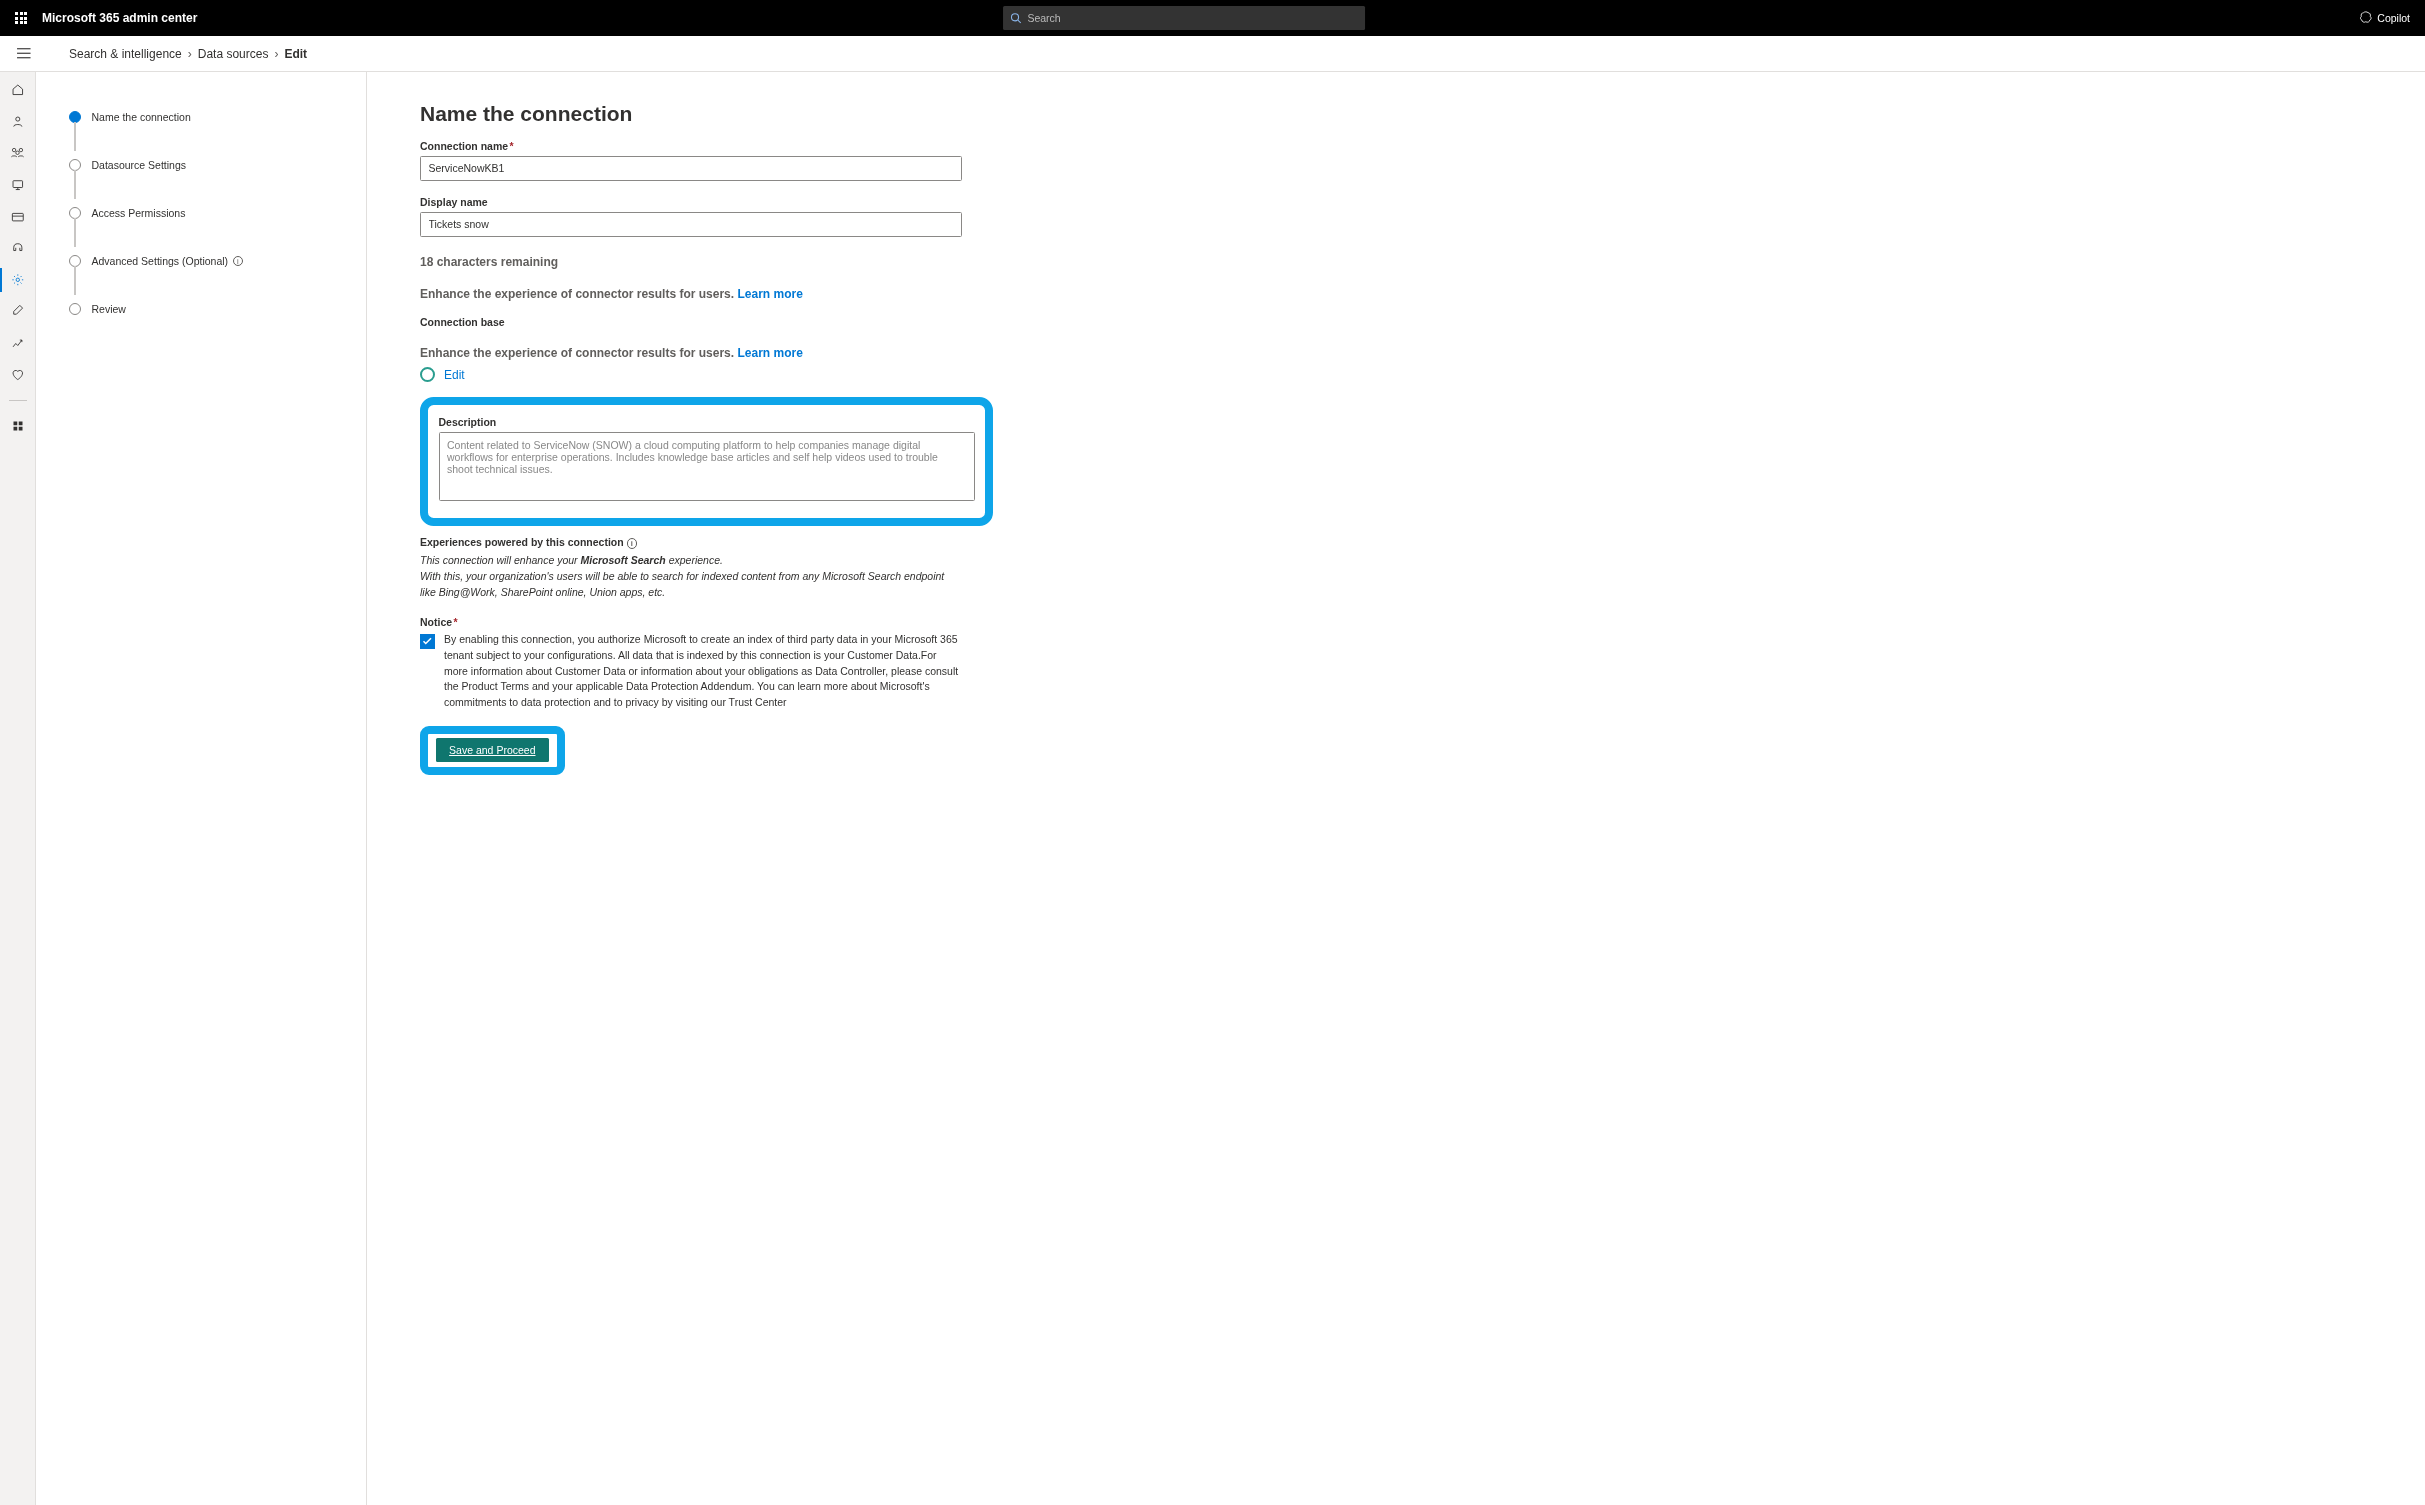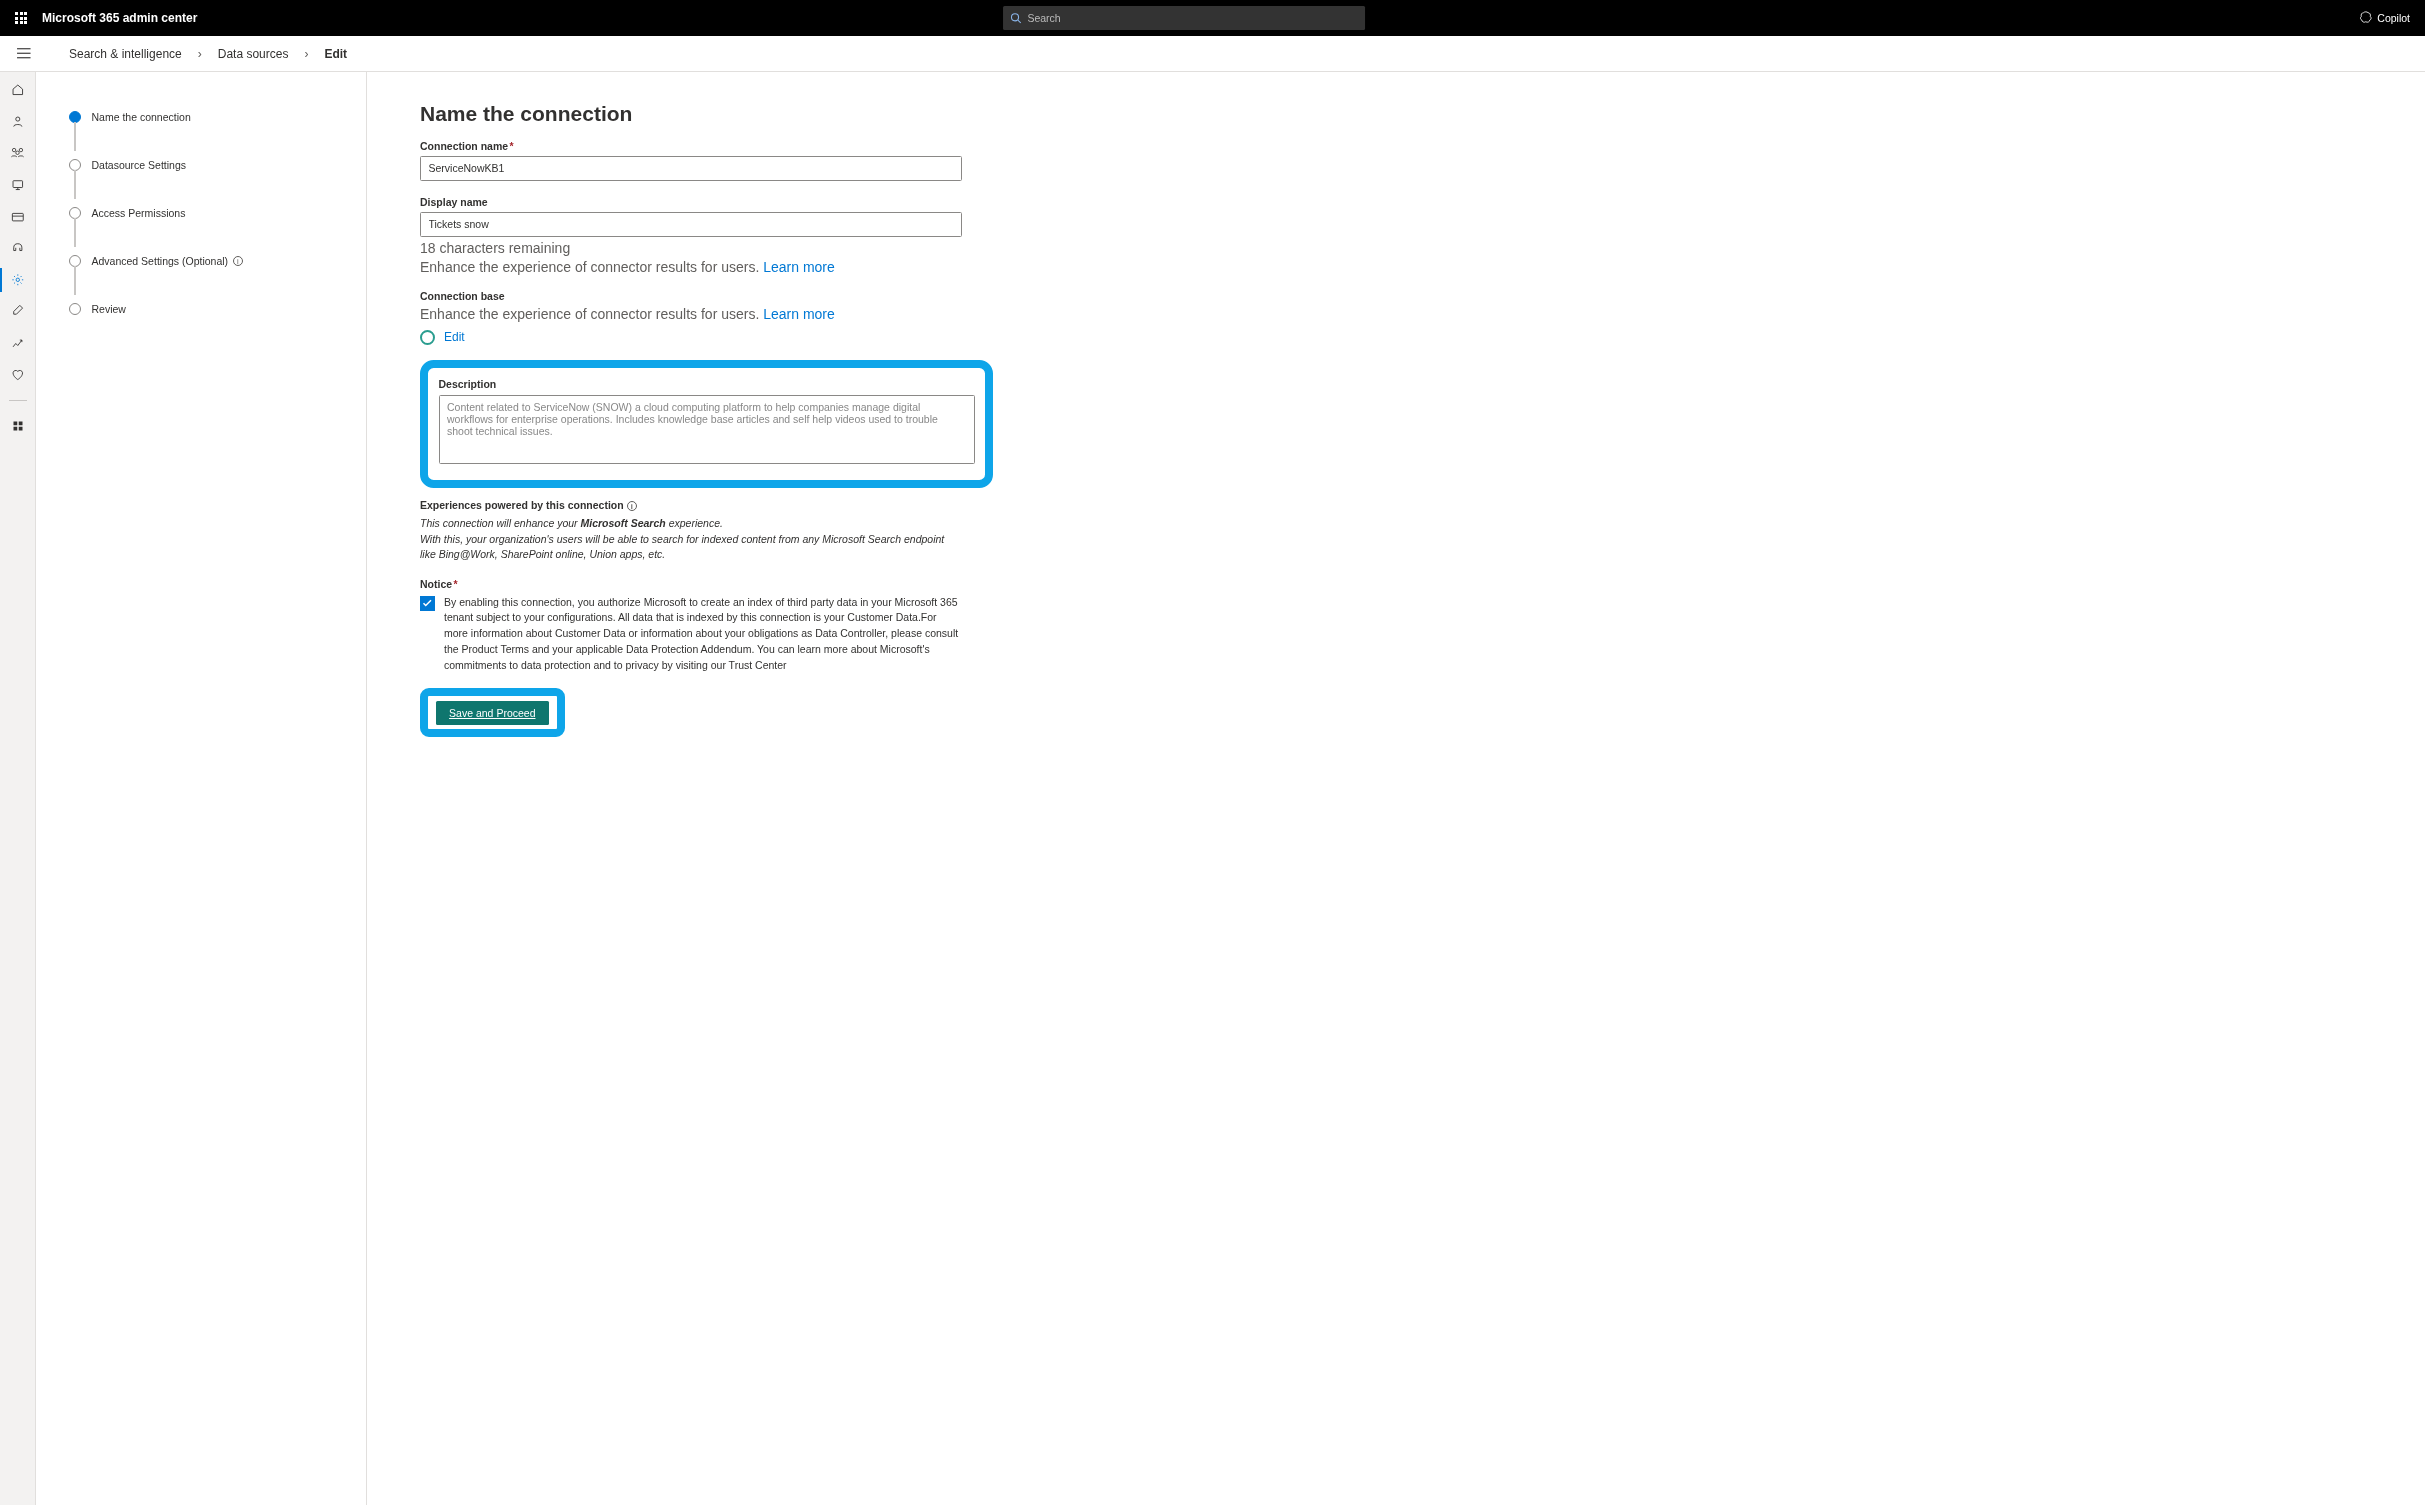--- a/index.html
+++ b/index.html
@@ -11,21 +11,21 @@
     .waffle-grid span { background: #fff; width: 3px; height: 3px; }
     .app-title { font-size: 12px; font-weight: 600; margin-left: 6px; }
     .search-box { margin-left: auto; margin-right: auto; display: flex; align-items: center; background: #333; border-radius: 1.5px; width: 362px; height: 24px; padding: 0 7.5px; position: absolute; left: 50%; transform: translateX(-58%); }
     .search-box svg { color: #8ab4e8; margin-right: 6px; }
     .search-box input { background: transparent; border: none; color: #fff; font-size: 10.5px; width: 100%; outline: none; }
     .search-box input::placeholder { color: #bbb; }
     .copilot-btn { margin-left: auto; display: flex; align-items: center; gap: 4.5px; color: #fff; font-size: 10.5px; cursor: pointer; padding-right: 9px; }
 
     .breadcrumb-bar { display: flex; align-items: center; height: 36px; border-bottom: 0.8px solid #e1dfdd; padding-left: 9px; }
     .hamburger { width: 30px; height: 30px; display: flex; align-items: center; justify-content: center; cursor: pointer; }
-    .breadcrumb { margin-left: 30px; font-size: 12px; display: flex; align-items: center; gap: 16px; color: #323130; }
+    .breadcrumb { margin-left: 30px; font-size: 12px; display: flex; align-items: center; gap: 6px; color: #323130; }
     .breadcrumb .chev { color: #605e5c; }
     .breadcrumb .current { font-weight: 600; }
 
     .main-layout { display: flex; height: calc(100vh - 72px); }
 
     .left-rail { width: 36px; background: #f3f2f1; display: flex; flex-direction: column; align-items: center; padding-top: 10.5px; gap: 16.6px; border-right: 0.8px solid #e1dfdd; }
     .rail-icon { width: 15px; height: 15px; color: #323130; cursor: pointer; display: flex; align-items: center; justify-content: center; }
     .rail-icon.active { position: relative; color: #0078d4; }
     .rail-icon.active::before { content: ""; position: absolute; left: -10.5px; top: -4.5px; bottom: -4.5px; width: 2.3px; background: #0078d4; }
     .rail-divider { width: 18px; height: 0.8px; background: #c8c6c4; margin: 1.5px 0; }
@@ -41,21 +41,21 @@
     .info-icon { width: 10.5px; height: 10.5px; border: 0.8px solid #605e5c; border-radius: 50%; display: inline-flex; align-items: center; justify-content: center; font-size: 7.5px; color: #605e5c; }
 
     .content-area { flex: 1; padding: 30px 45px 15px 53px; overflow-y: auto; position: relative; }
     h1 { font-size: 21px; font-weight: 600; margin-bottom: 13.6px; }
     .intro { font-size: 10.5px; color: #323130; margin-bottom: 18px; }
 
     .form-group { margin-bottom: 15px; max-width: 542px; }
     .field-label { font-size: 10.5px; font-weight: 600; margin-bottom: 4.5px; display: block; }
     .req { color: #a4262c; margin-left: 1.5px; }
     .text-input { width: 100%; padding: 5.3px 7.5px; border: 0.8px solid #8a8886; border-radius: 1.5px; font-size: 10.5px; color: #323130; }
-    .helper { font-size: 14px; color: #605e5c; margin-top: 3px; }
+    .helper { font-size: 12px; color: #605e5c; margin-top: 18px; font-weight: bold; }
     .link { color: #0078d4; cursor: pointer; }
 
     .icon-edit-row { display: flex; align-items: center; gap: 9px; margin-top: 7.5px; }
     .conn-icon { width: 15px; height: 15px; border-radius: 50%; border: 2.3px solid #2a9d8f; }
 
     .highlight-box { border: 8px solid #0ea5e9; border-radius: 13.6px; padding: 10.5px 10.5px 13.6px; margin-bottom: 10.5px; max-width: 573px; }
     .highlight-box.small { display: inline-block; padding: 4.5px 7.5px; border-radius: 9px; max-width: none; }
     textarea.text-input { resize: none; min-height: 69px; color: #888; }
 
     .experiences-text { font-size: 10.5px; line-height: 1.5; max-width: 542px; margin-bottom: 15px; font-style: italic; }

